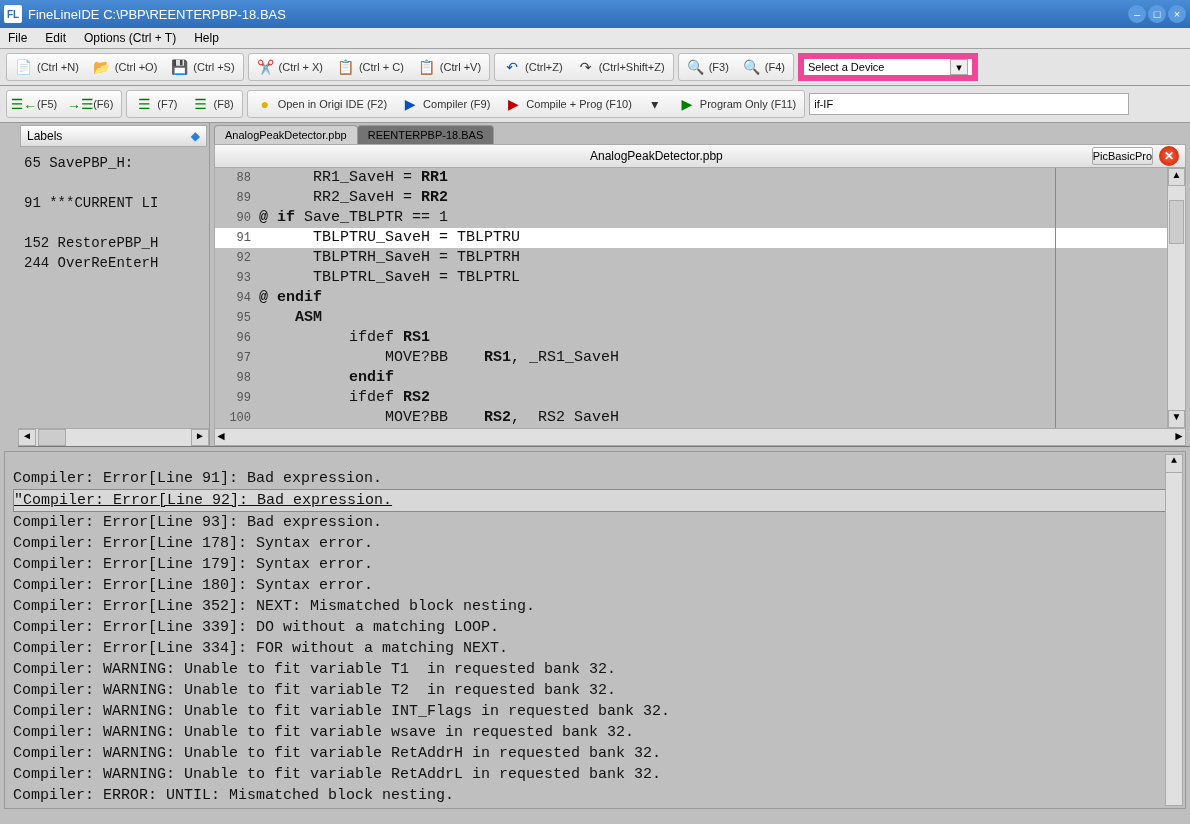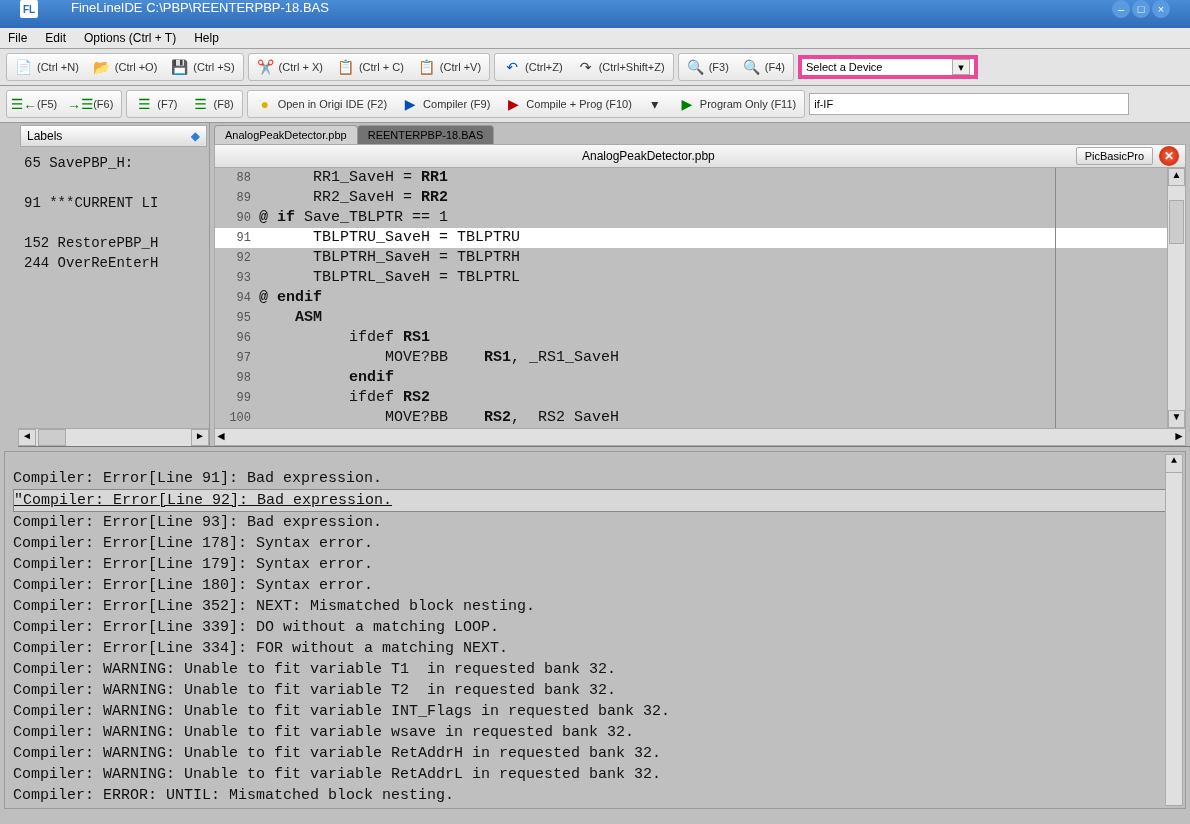--- a/index.html
+++ b/index.html
@@ -8,24 +8,23 @@
   font-size: 12px;
   background: #bfbfbf;
   width: 1190px;
   height: 824px;
   overflow: hidden;
 }
 .titlebar {
   background: linear-gradient(to bottom, #4a8cd6, #2e6cb8);
   height: 28px;
   display: flex;
-  align-items: flex-start;
-  padding: 0 20px;
+  align-items: center;
+  padding: 0 4px;
   color: #fff;
-  gap: 27px;
 }
 .titlebar .appicon {
   width: 18px; height: 18px;
   background: #fff;
   color: #2e6cb8;
   display: flex; align-items: center; justify-content: center;
   font-size: 10px; font-weight: bold;
   border-radius: 2px;
   margin-right: 6px;
 }
@@ -73,21 +72,21 @@
   cursor: pointer;
   font-size: 11px;
   color: #333;
 }
 .ticon {
   width: 18px; height: 18px;
   display: flex; align-items: center; justify-content: center;
   font-size: 14px;
 }
 .device-sel {
-  border: 4px solid #ec4899;
+  border: 6px solid #ec4899;
   background: #fff;
   height: 22px;
   width: 180px;
   display: flex;
   align-items: center;
   padding: 8px 4px;
   font-size: 11px;
   text-align: right;
 }
 .device-sel .arrow {
@@ -175,21 +174,21 @@
   margin: 0 4px;
   height: 24px;
   display: flex;
   align-items: center;
   padding: 0 6px;
 }
 .file-head .fname { flex:1; text-align:center; font-size: 12px; }
 .file-head .lang {
   background: linear-gradient(#fff,#ddd);
   border:1px solid #aaa;
-  padding: 2px 8px;
+  padding: 2px 0;
   font-size:11px;
   border-radius:2px;
 }
 .file-head .close {
   margin-left:6px;
   width:20px;height:20px;border-radius:50%;
   background: radial-gradient(#ff6040,#c02000);
   color:#fff;display:flex;align-items:center;justify-content:center;
   font-weight:bold;cursor:pointer;
 }

